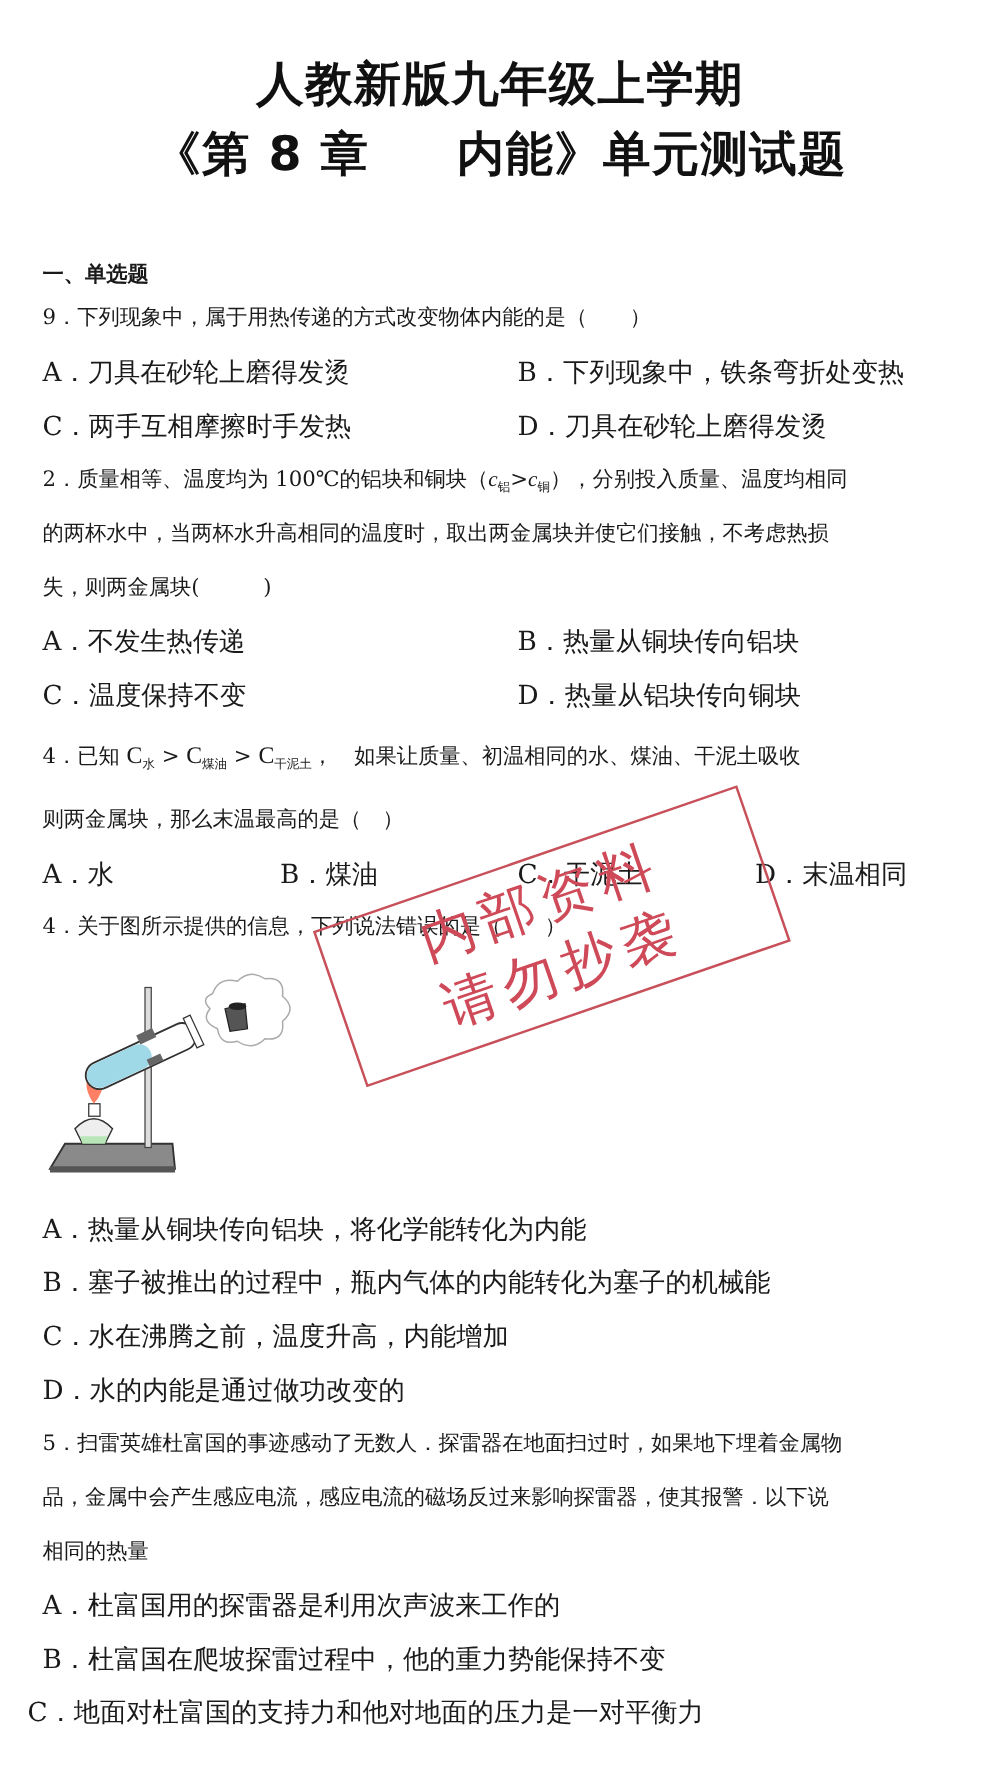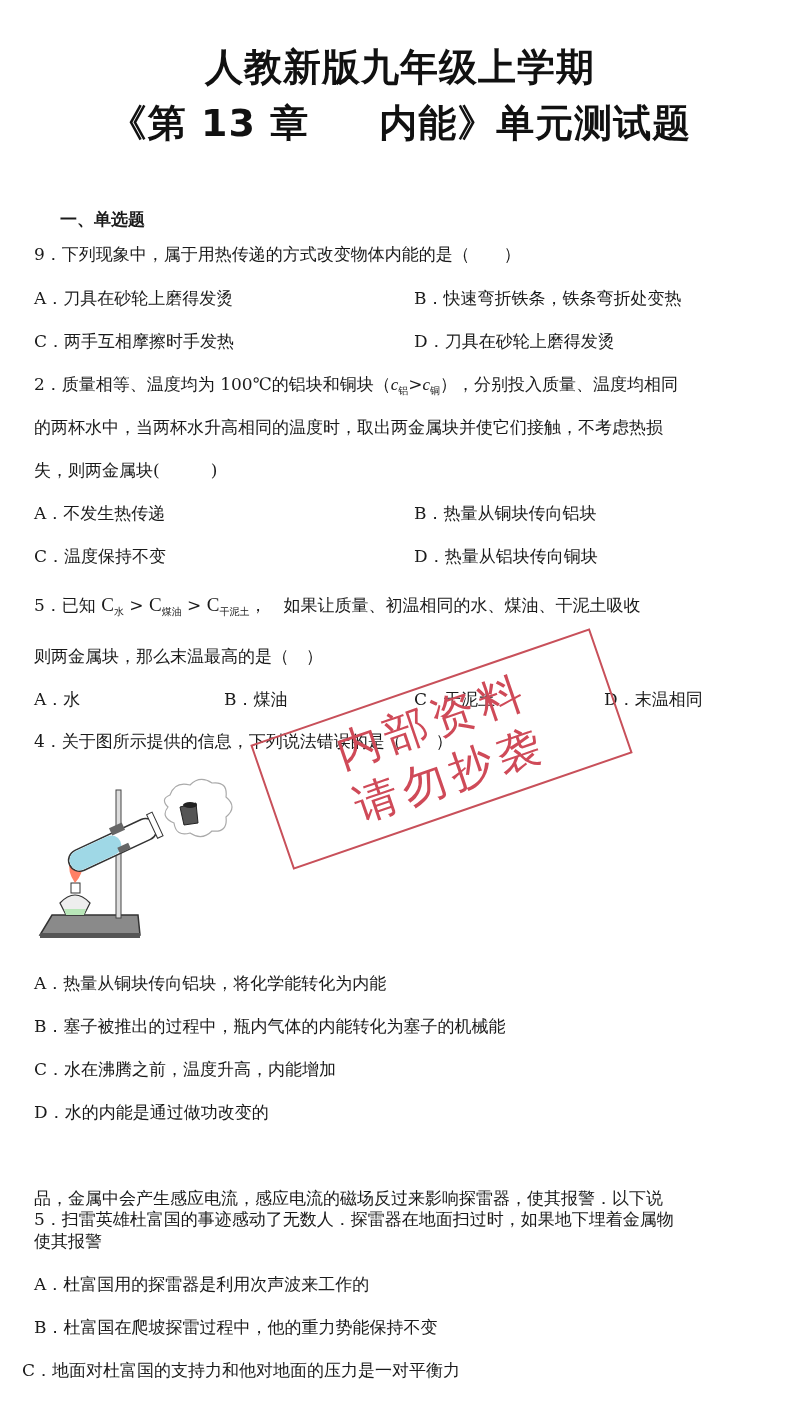--- a/index.html
+++ b/index.html
@@ -5,60 +5,60 @@
   html, body { margin:0; padding:0; background:#ffffff; }
   body { width:800px; height:1422px; position:relative; overflow:hidden;
          font-family:"DejaVu Serif", "Liberation Serif", serif; color:#1a1a1a; }
   .title { position:absolute; left:0; width:800px; text-align:center;
            font-family:"DejaVu Sans", "Liberation Sans", sans-serif; font-weight:bold;
            font-size:38px; color:#111; letter-spacing:1px; }
   .t1 { top:42px; }
   .t2 { top:98px; }
   .t2 .gap { display:inline-block; width:70px; }
   .line { position:absolute; left:34px; font-size:17px; line-height:22px; white-space:nowrap; }
-  .opt { position:absolute; font-size:17px; line-height:22px; white-space:nowrap; }
-  .section { position:absolute; left:34px; top:208px; font-size:17px; font-weight:bold;margin-left:26px; }
+  .opt { position:absolute; font-size:21px; line-height:22px; white-space:nowrap; }
+  .section { position:absolute; left:34px; top:208px; font-size:17px; font-weight:bold; }
   .sub { font-size:10px; vertical-align:-4px; }
   .cvar { font-style:italic; font-family:"Liberation Serif", serif; }
   .cbig { font-family:"Liberation Serif", serif; font-size:19px; }
   .stamp { position:absolute; left:262px; top:683px; width:355px; height:128px;
            border:2px solid #c8505a; transform:rotate(-19deg); transform-origin:center;
            color:#cf4a58; font-family:"DejaVu Sans", sans-serif; text-align:center; }
   .stamp .s1 { position:absolute; top:6px; left:0; width:100%; font-size:44px; letter-spacing:6px; }
   .stamp .s2 { position:absolute; top:62px; left:0; width:100%; font-size:44px; letter-spacing:6px; }
   .figure { position:absolute; left:30px; top:775px; width:220px; height:170px; }
 </style>
 </head>
 <body>
 
 <div class="title t1">人教新版九年级上学期</div>
 <div class="title t2">
-  <span>《第 13 章</span><span class="gap"></span><span>内能》单元测试题</span>
+  <span>《第 8 章</span><span class="gap"></span><span>内能》单元测试题</span>
 </div>
 
 <div class="section">一、单选题</div>
 
 <div class="line" style="top:243px">9．下列现象中，属于用热传递的方式改变物体内能的是（　　）</div>
 <div class="opt" style="left:34px;top:287px"><span>A．</span><span>刀具在砂轮上磨得发烫</span></div>
-<div class="opt" style="left:414px;top:287px"><span>B．</span><span>快速弯折铁条，铁条弯折处变热</span></div>
+<div class="opt" style="left:414px;top:287px"><span>B．</span><span>下列现象中，铁条弯折处变热</span></div>
 <div class="opt" style="left:34px;top:330px"><span>C．</span><span>两手互相摩擦时手发热</span></div>
 <div class="opt" style="left:414px;top:330px"><span>D．</span><span>刀具在砂轮上磨得发烫</span></div>
 
 <div class="line" style="top:373px">
   <span>2．质量相等、温度均为 100℃的铝块和铜块（</span><span class="cvar">c</span><span class="sub">铝</span><span>&gt;</span><span class="cvar">c</span><span class="sub">铜</span><span>），分别投入质量、温度均相同</span>
 </div>
 <div class="line" style="top:416px">的两杯水中，当两杯水升高相同的温度时，取出两金属块并使它们接触，不考虑热损</div>
 <div class="line" style="top:459px">失，则两金属块(　　　)</div>
 <div class="opt" style="left:34px;top:502px"><span>A．</span><span>不发生热传递</span></div>
 <div class="opt" style="left:414px;top:502px"><span>B．</span><span>热量从铜块传向铝块</span></div>
 <div class="opt" style="left:34px;top:545px"><span>C．</span><span>温度保持不变</span></div>
 <div class="opt" style="left:414px;top:545px"><span>D．</span><span>热量从铝块传向铜块</span></div>
 
 <div class="line" style="top:594px">
-  <span>5．已知</span>
+  <span>4．已知</span>
   <span class="cbig">C</span><span class="sub">水</span>
   <span>&gt;</span>
   <span class="cbig">C</span><span class="sub">煤油</span>
   <span>&gt;</span>
   <span class="cbig">C</span><span class="sub">干泥土</span><span>，　如果让质量、初温相同的水、煤油、干泥土吸收</span>
 </div>
 <div class="line" style="top:645px">则两金属块，那么末温最高的是（　）</div>
 <div class="opt" style="left:34px;top:688px"><span>A．</span><span>水</span></div>
 <div class="opt" style="left:224px;top:688px"><span>B．</span><span>煤油</span></div>
 <div class="opt" style="left:414px;top:688px"><span>C．</span><span>干泥土</span></div>
@@ -92,23 +92,23 @@
 
   <polygon points="150,32 166,28 168,48 154,50" fill="#555" stroke="#222" stroke-width="1"></polygon>
   <ellipse cx="160" cy="30" rx="7" ry="3" fill="#222"></ellipse>
 </svg>
 
 <div class="opt" style="left:34px;top:972px"><span>A．</span><span>热量从铜块传向铝块，将化学能转化为内能</span></div>
 <div class="opt" style="left:34px;top:1015px"><span>B．</span><span>塞子被推出的过程中，瓶内气体的内能转化为塞子的机械能</span></div>
 <div class="opt" style="left:34px;top:1058px"><span>C．</span><span>水在沸腾之前，温度升高，内能增加</span></div>
 <div class="opt" style="left:34px;top:1101px"><span>D．</span><span>水的内能是通过做功改变的</span></div>
 
-<div class="line" style="top:1208px">5．扫雷英雄杜富国的事迹感动了无数人．探雷器在地面扫过时，如果地下埋着金属物</div>
+<div class="line" style="top:1144px">5．扫雷英雄杜富国的事迹感动了无数人．探雷器在地面扫过时，如果地下埋着金属物</div>
 <div class="line" style="top:1187px">品，金属中会产生感应电流，感应电流的磁场反过来影响探雷器，使其报警．以下说</div>
-<div class="line" style="top:1230px">使其报警</div>
+<div class="line" style="top:1230px">相同的热量</div>
 <div class="opt" style="left:34px;top:1273px"><span>A．</span><span>杜富国用的探雷器是利用次声波来工作的</span></div>
 <div class="opt" style="left:34px;top:1316px"><span>B．</span><span>杜富国在爬坡探雷过程中，他的重力势能保持不变</span></div>
 <div class="opt" style="left:22px;top:1359px"><span>C．</span><span>地面对杜富国的支持力和他对地面的压力是一对平衡力</span></div>
 
 <div class="stamp">
   <div class="s1">内部资料</div>
   <div class="s2">请勿抄袭</div>
 </div>
 
 </body></html>

